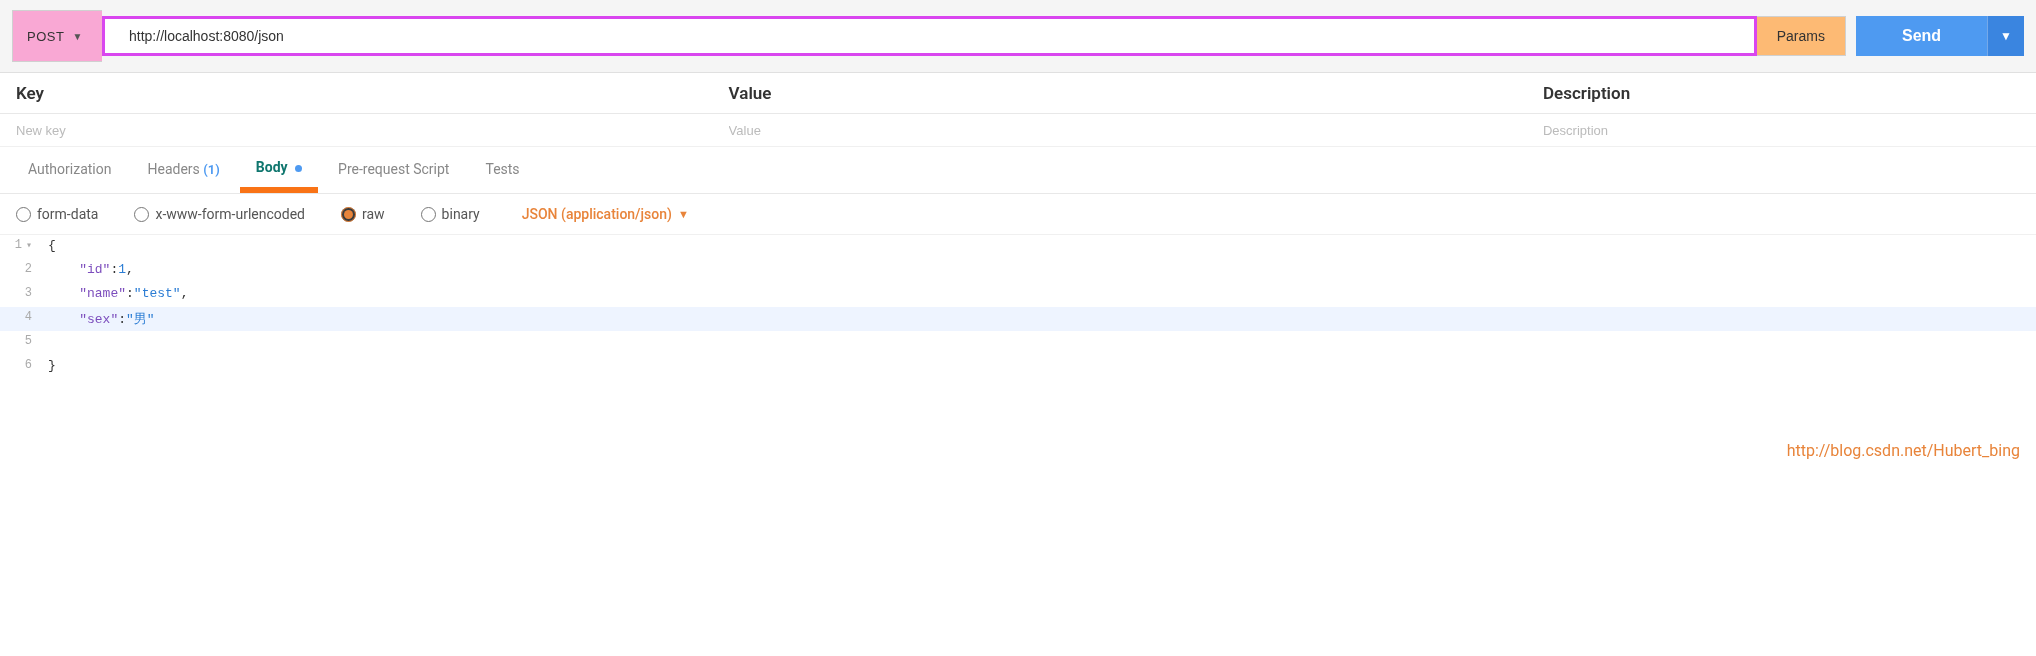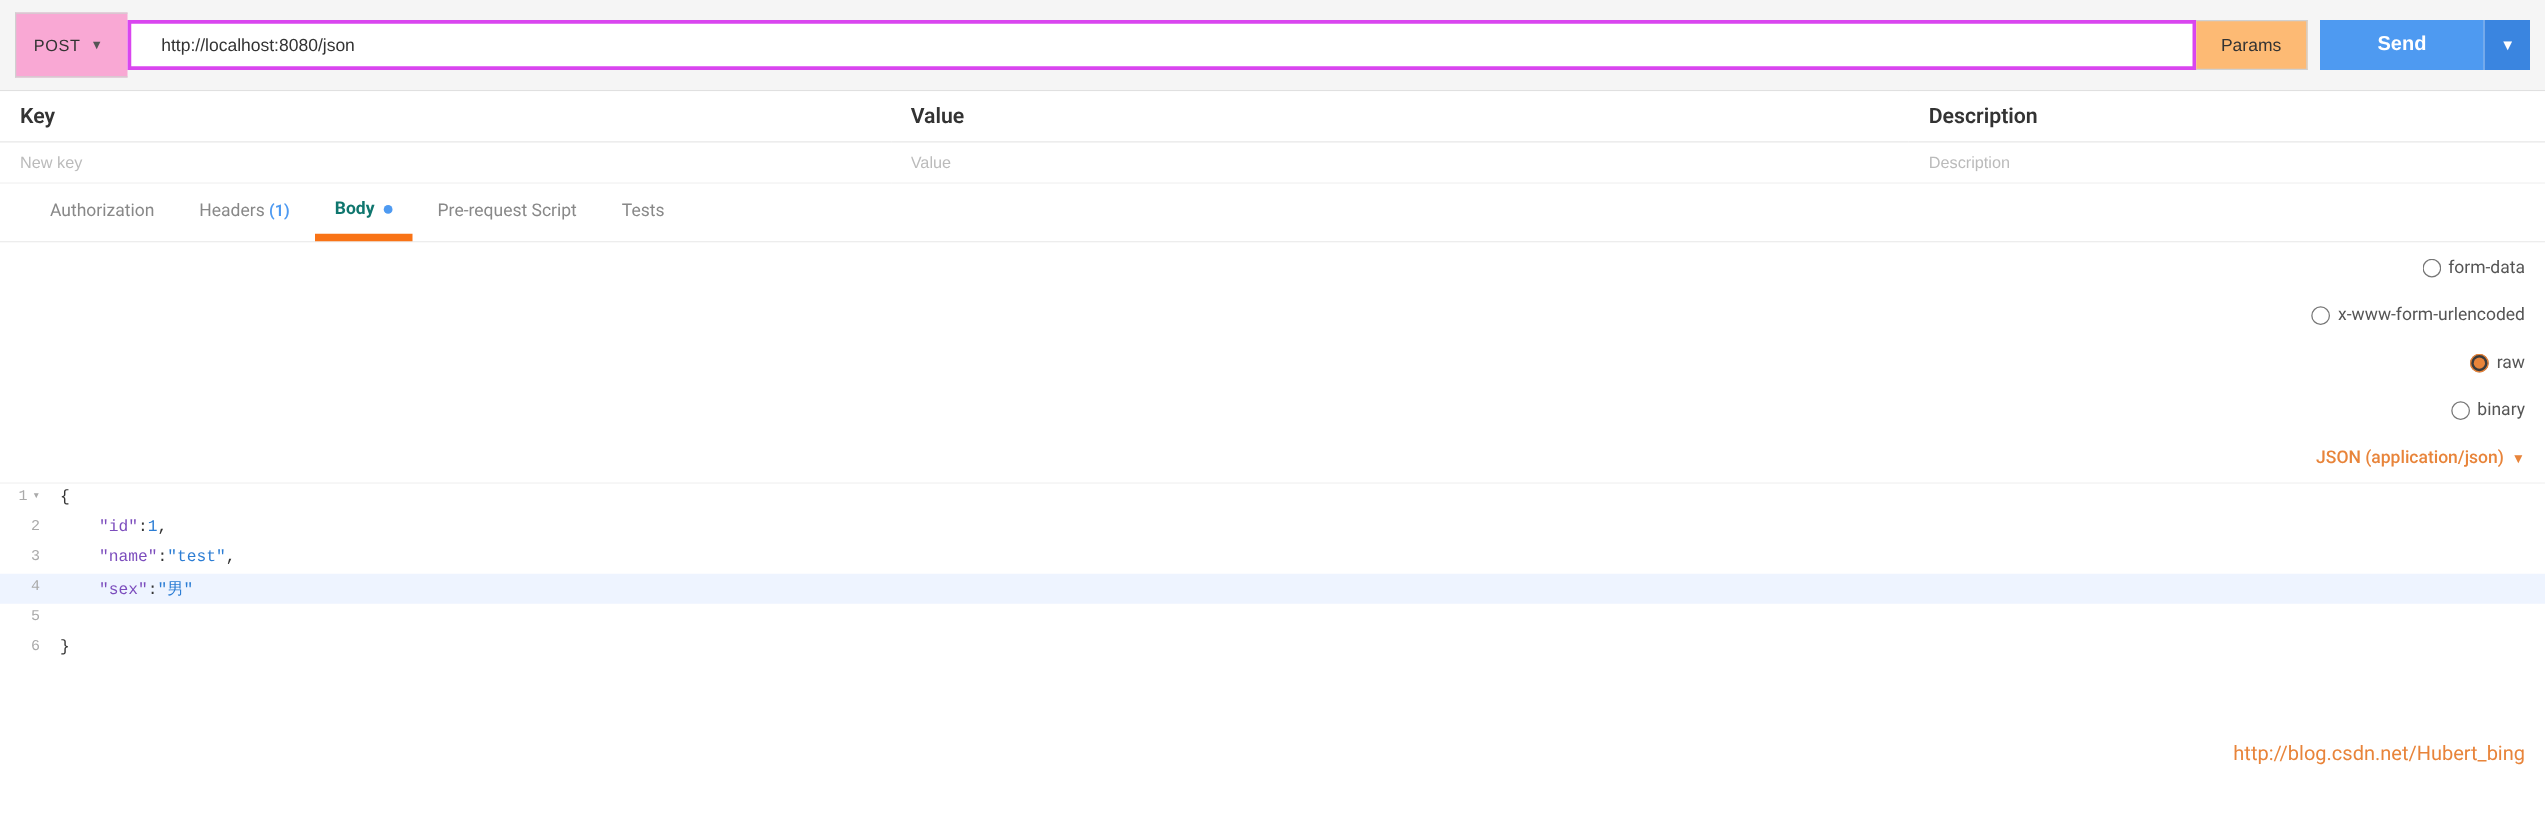--- a/index.html
+++ b/index.html
@@ -136,21 +136,21 @@
 
     .params-table td input::placeholder {
       color: #bbb;
     }
 
     
     .tabs-bar {
       display: flex;
       align-items: center;
       border-bottom: 1px solid #e8e8e8;
-      padding: 0 24px;
+      padding: 0 12px;
       background: #fff;
       gap: 4px;
     }
 
     .tab-item {
       padding: 12px 16px;
       font-size: 14px;
       color: #888;
       cursor: pointer;
       border-bottom: 3px solid transparent;
@@ -178,24 +178,23 @@
       border-radius: 50%;
       margin-left: 4px;
       vertical-align: middle;
     }
 
     
     .body-options {
       display: flex;
       align-items: flex-end;
       padding: 12px 16px;
-      gap: 22px;
+      gap: 36px;
       border-bottom: 1px solid #f0f0f0;
       background: #fff;
-      flex-direction: column;
     }
 
     .radio-option {
       display: flex;
       align-items: center;
       gap: 6px;
       cursor: pointer;
       font-size: 14px;
       color: #555;
     }

